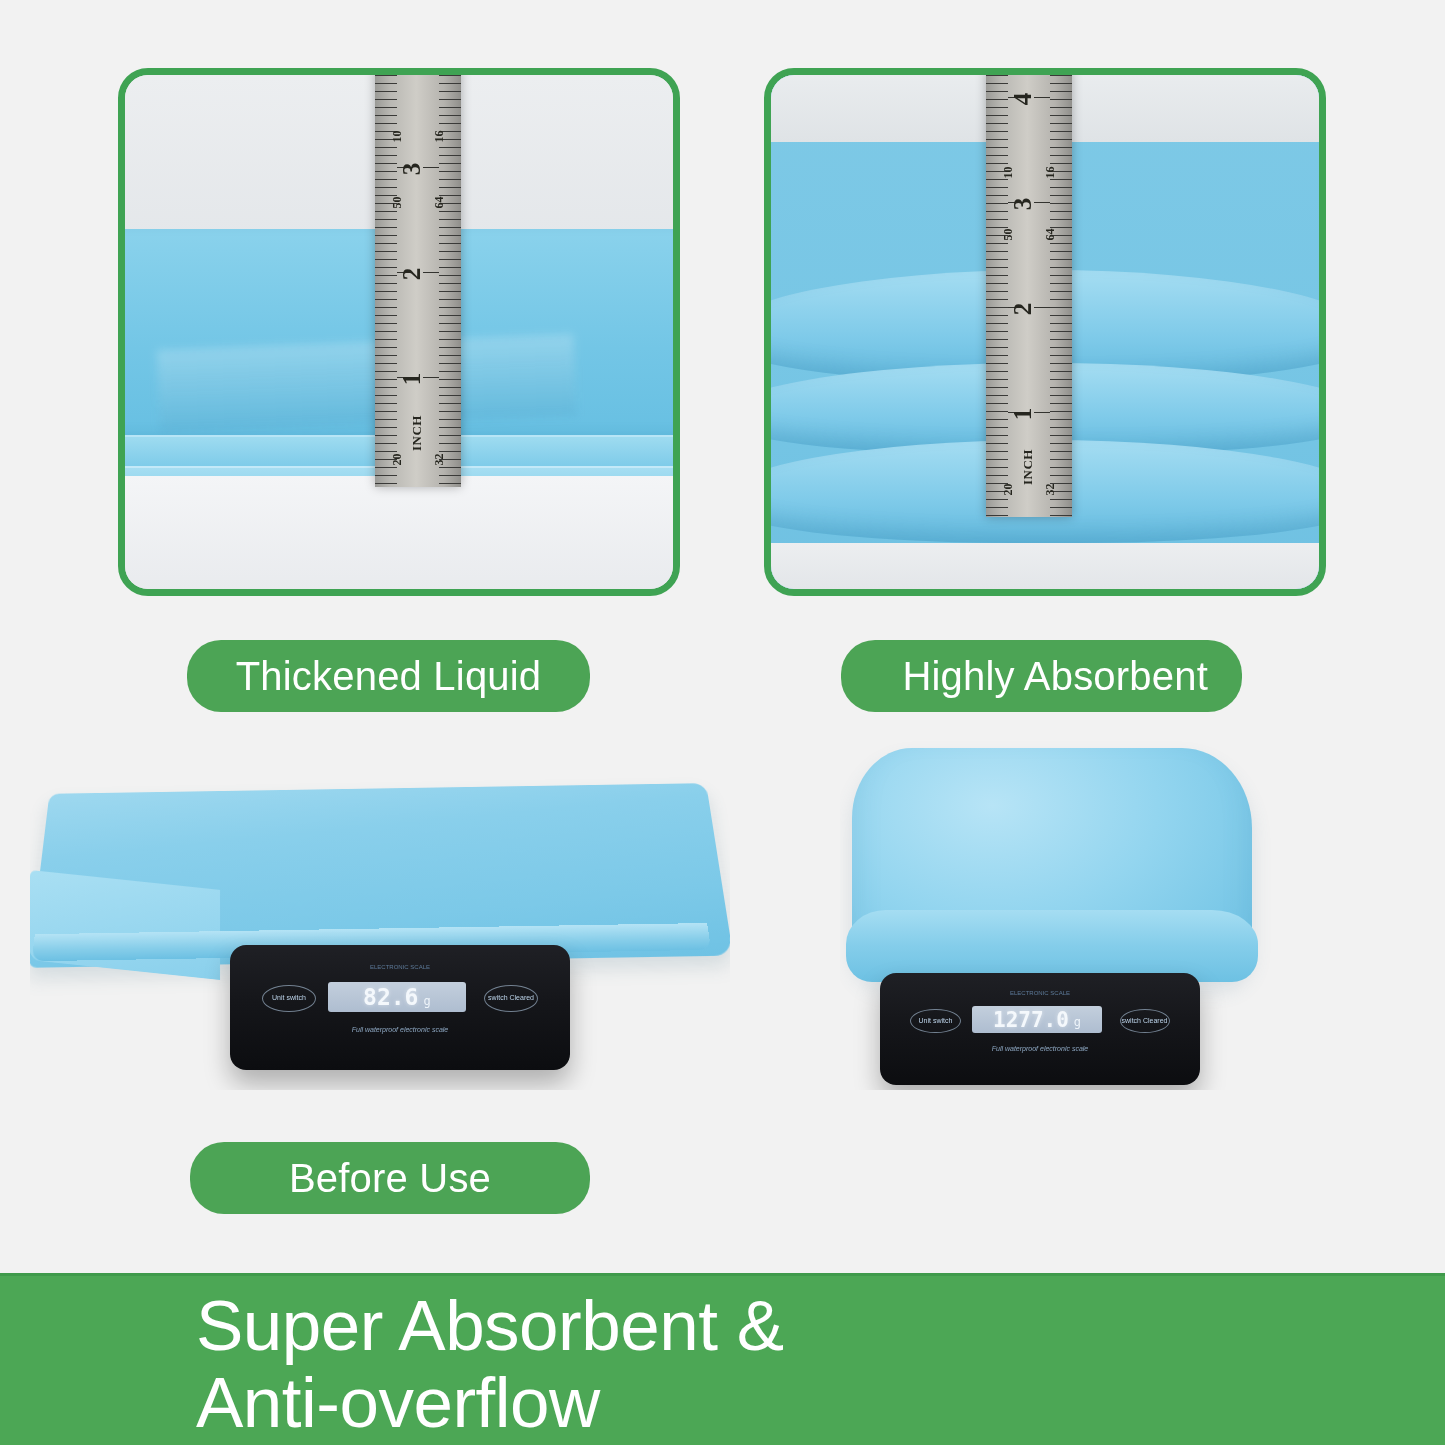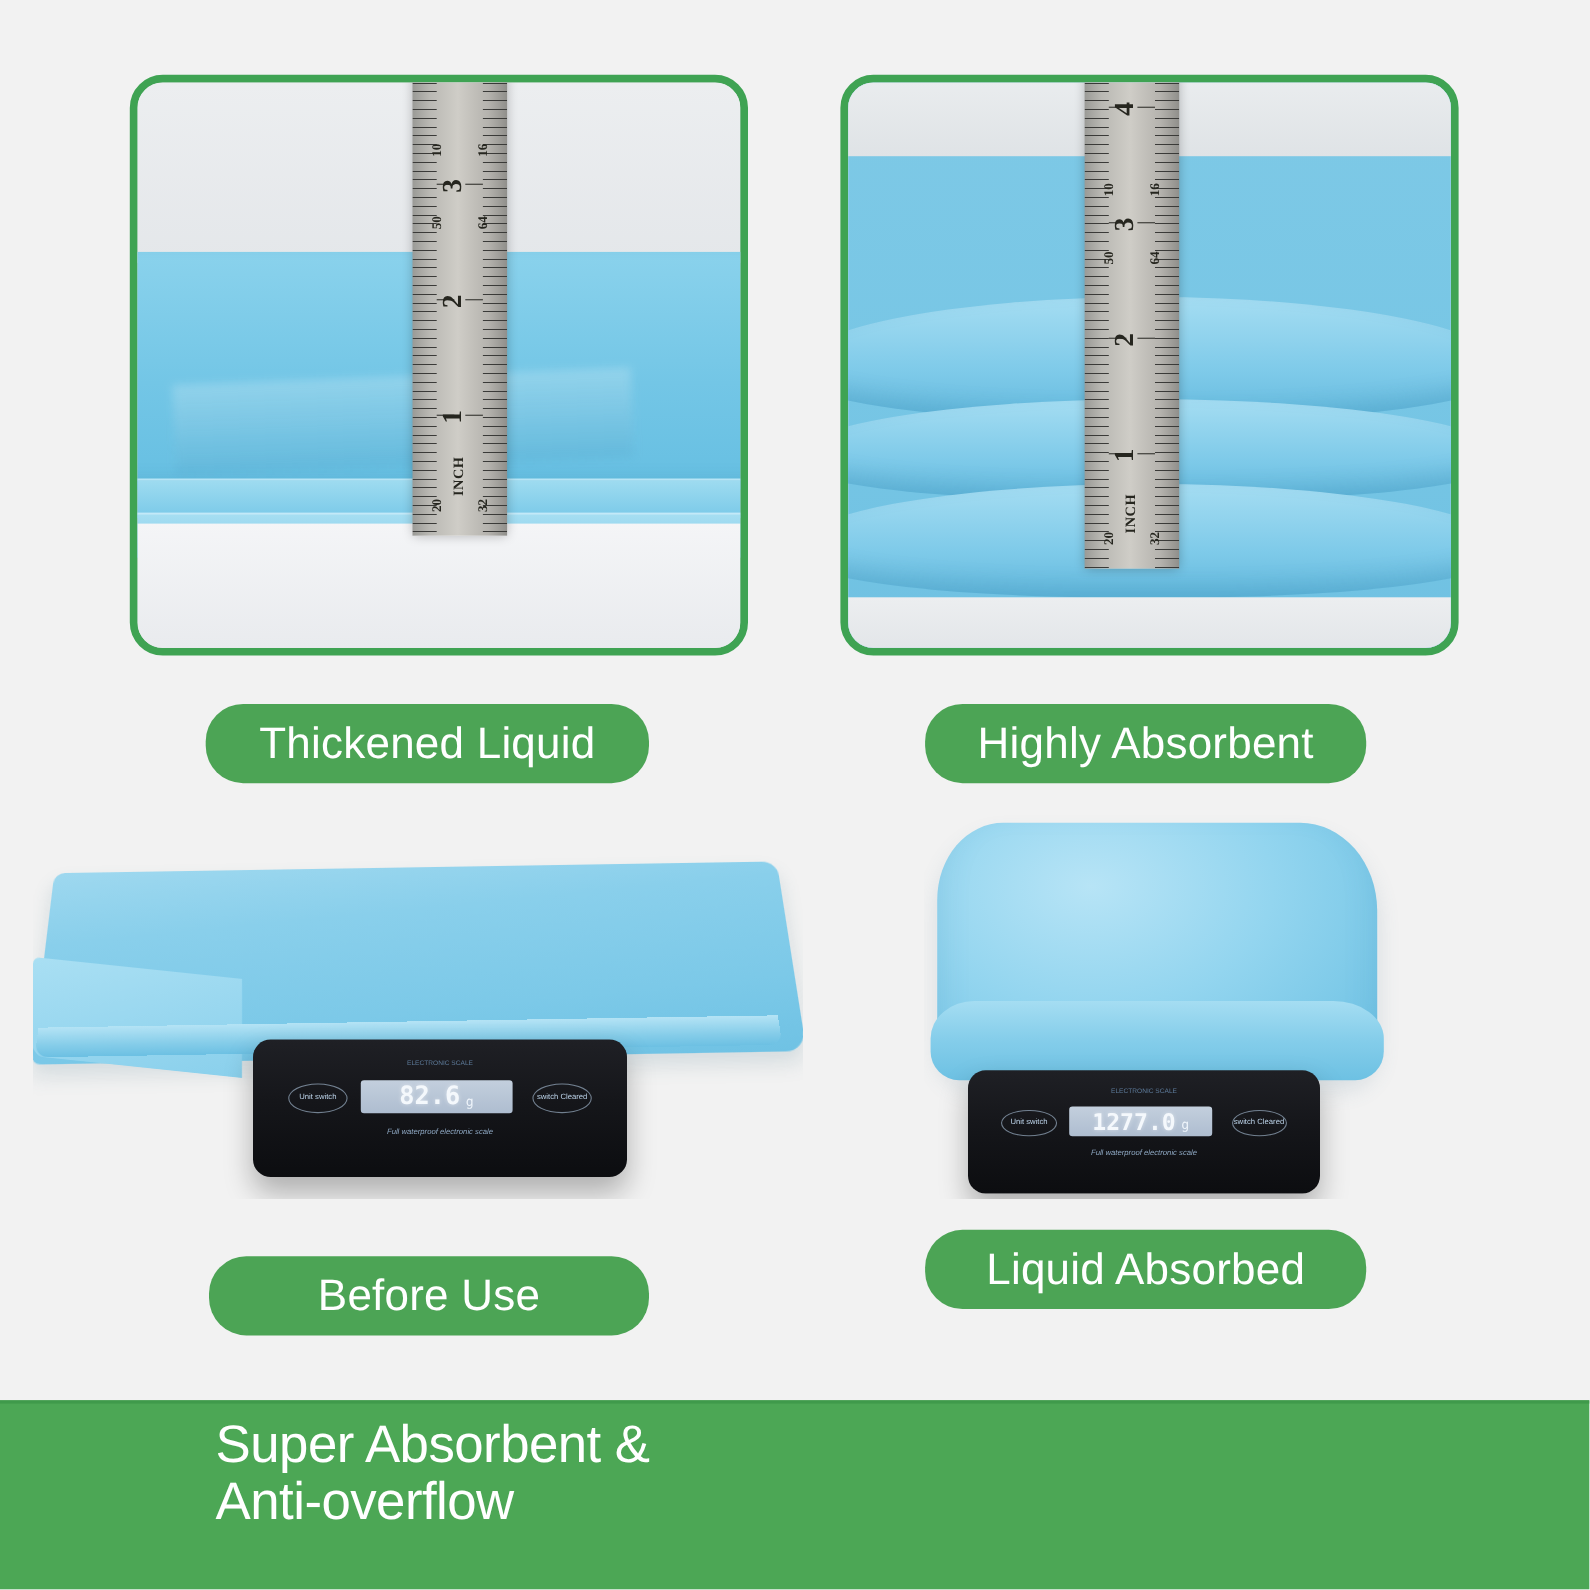--- a/index.html
+++ b/index.html
@@ -154,21 +154,21 @@
     border-radius: 34px;
     color: #ffffff;
     font-size: 40px;
     font-weight: 400;
     letter-spacing: .2px;
     padding: 0 34px;
     height: 72px;
     white-space: nowrap;
   }
   #pill-thickened { left: 187px; top: 640px; width: 403px; }
-  #pill-absorbent { left: 841px; top: 640px; width: 401px; }
+  #pill-absorbent { left: 841px; top: 640px; width: 401px; justify-content: flex-end; }
   #pill-before    { left: 190px; top: 1118px; width: 400px; margin-top: 24px; }
   #pill-liquid    { left: 841px; top: 1118px; width: 401px; }
 
   
   .scale-photo {
     position: absolute;
     overflow: hidden;
     background: #f2f2f2;
   }
   #photo-before { left: 30px;  top: 760px; width: 700px; height: 330px; }
@@ -313,21 +313,21 @@
     background: #4ca755;
     border-top: 3px solid #3f9a4b;
     display: flex;
     align-items: center;
   }
   #banner-text {
     position: absolute;
     left: 196px;
     top: 12px;
     color: #ffffff;
-    font-size: 48px;
+    font-size: 71px;
     line-height: 1.08;
     font-weight: 400;
     letter-spacing: -.5px;
     white-space: pre-line;
   }
   #badge-24h {
     position: absolute;
     left: 1000px;
     top: 1282px;
     width: 160px;
@@ -464,23 +464,20 @@
 Cleared</span>
         </div>
         <div class="scale-tagline">Full waterproof electronic scale</div>
       </div>
     </div>
   </div>
 
   <div class="pill" id="pill-before">
     <span>Before Use</span>
   </div>
-  <div class="pill" id="pill-liquid">
-    <span>Liquid Absorbed</span>
-  </div>
 
   <div id="banner">
     <div id="banner-text">Super Absorbent &amp;
 Anti-overflow</div>
   </div>
 
 
 </div>
 
 </body></html>

